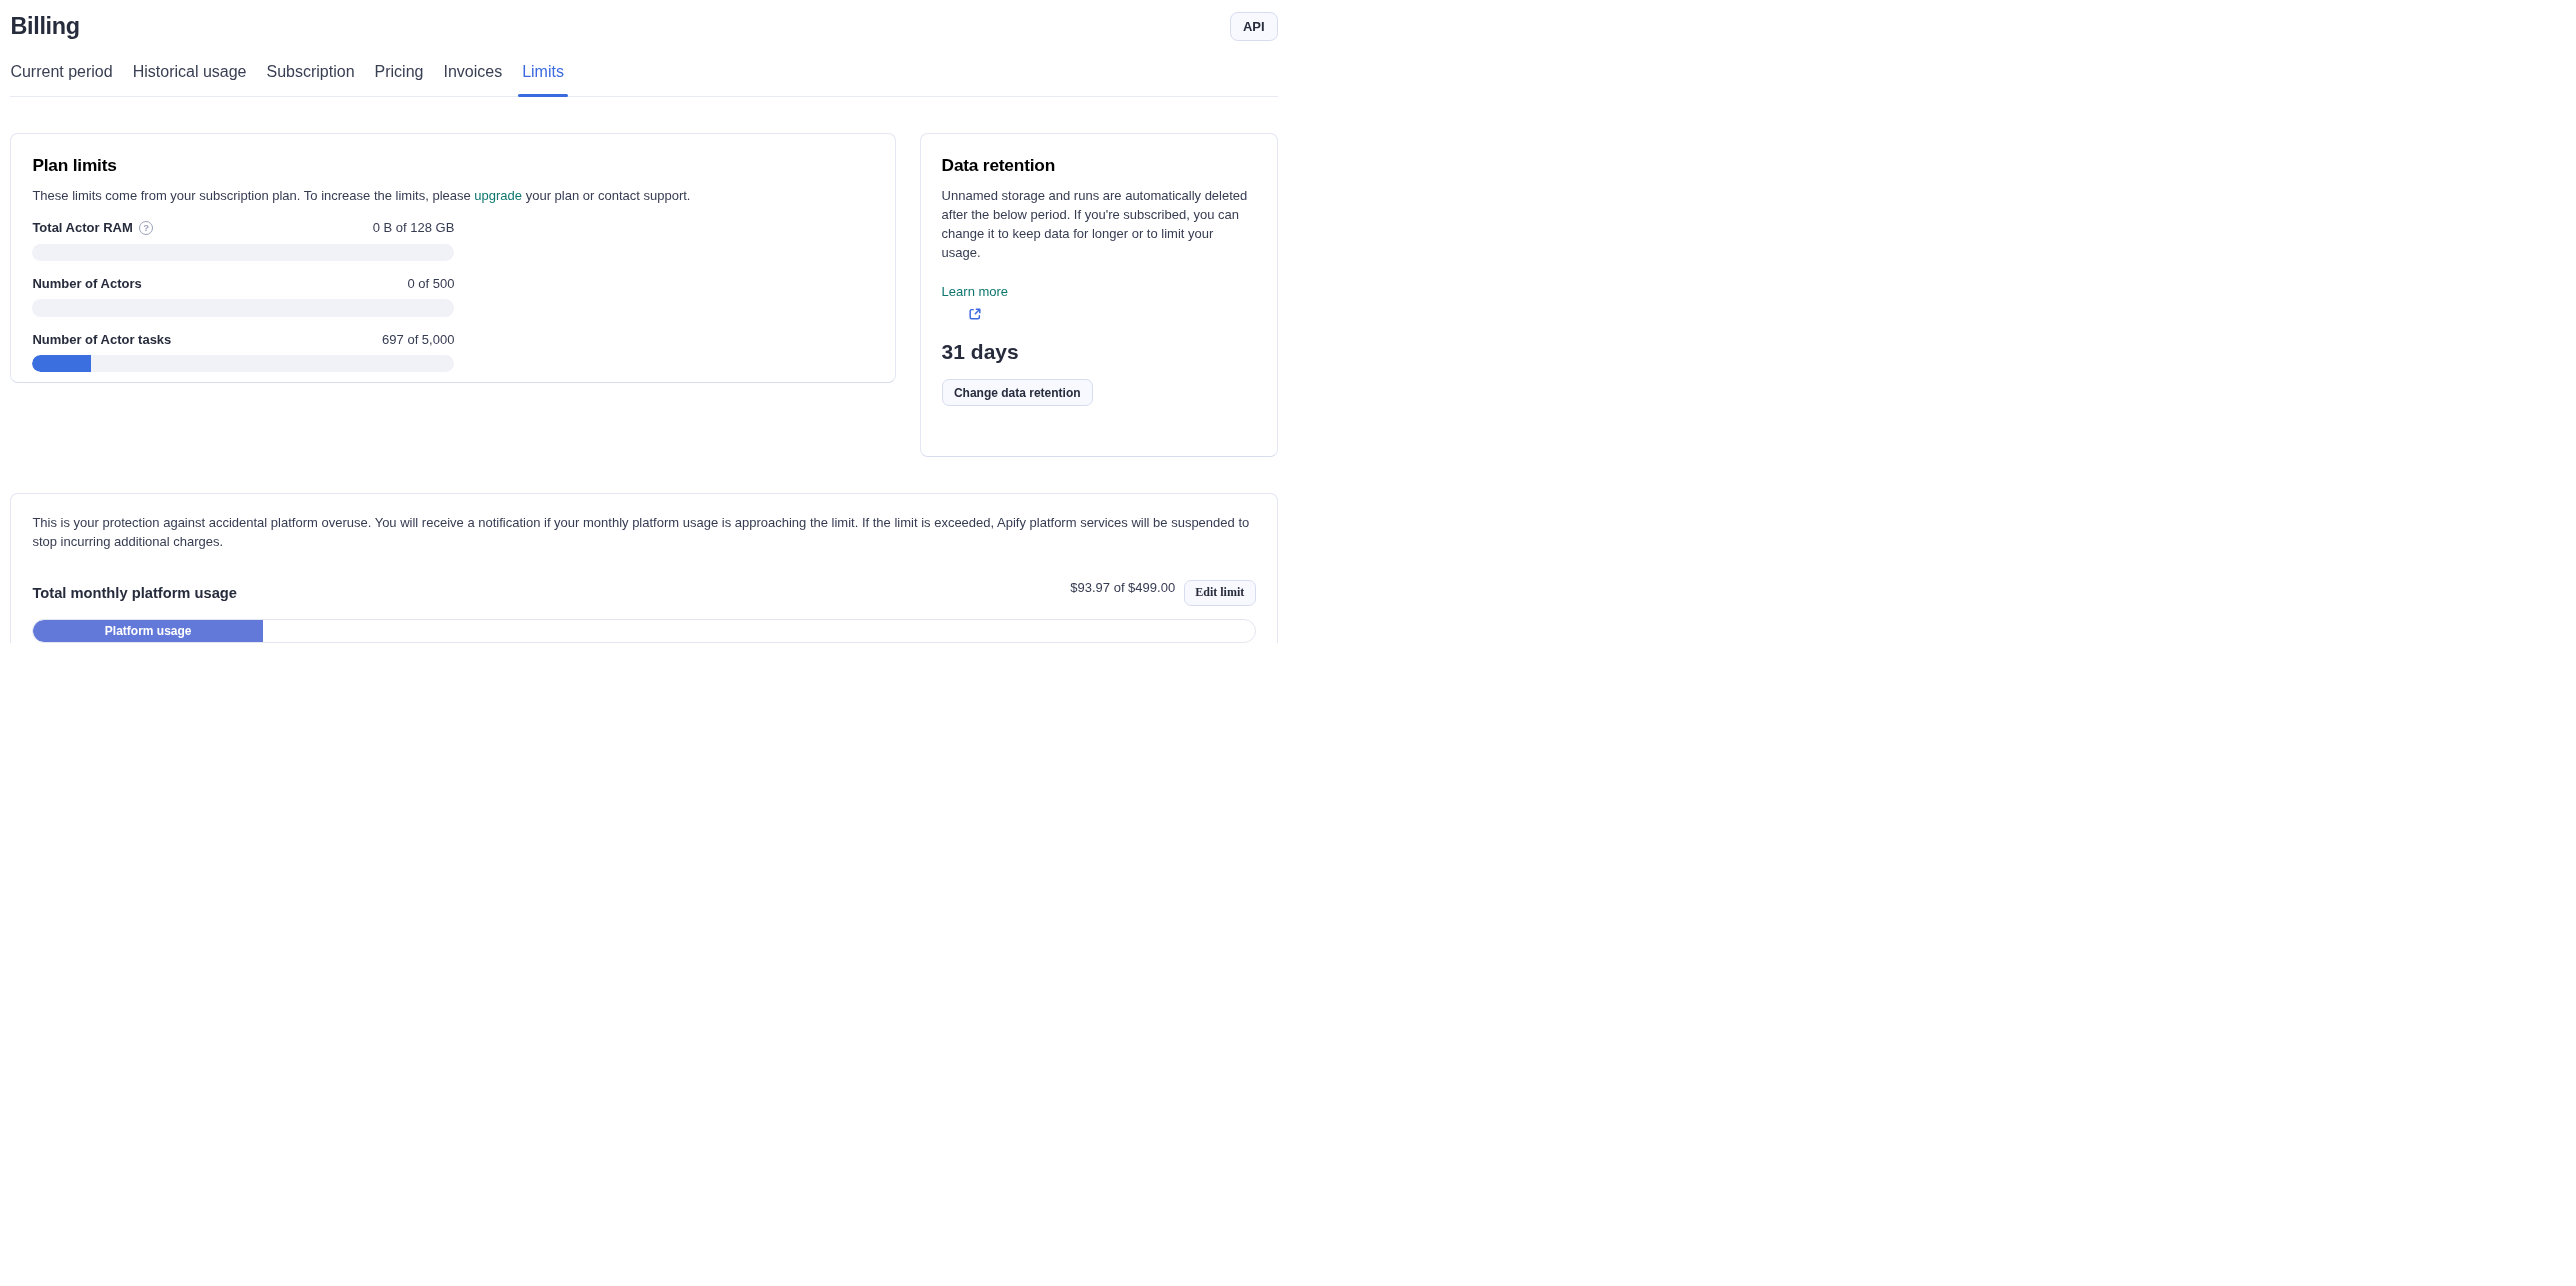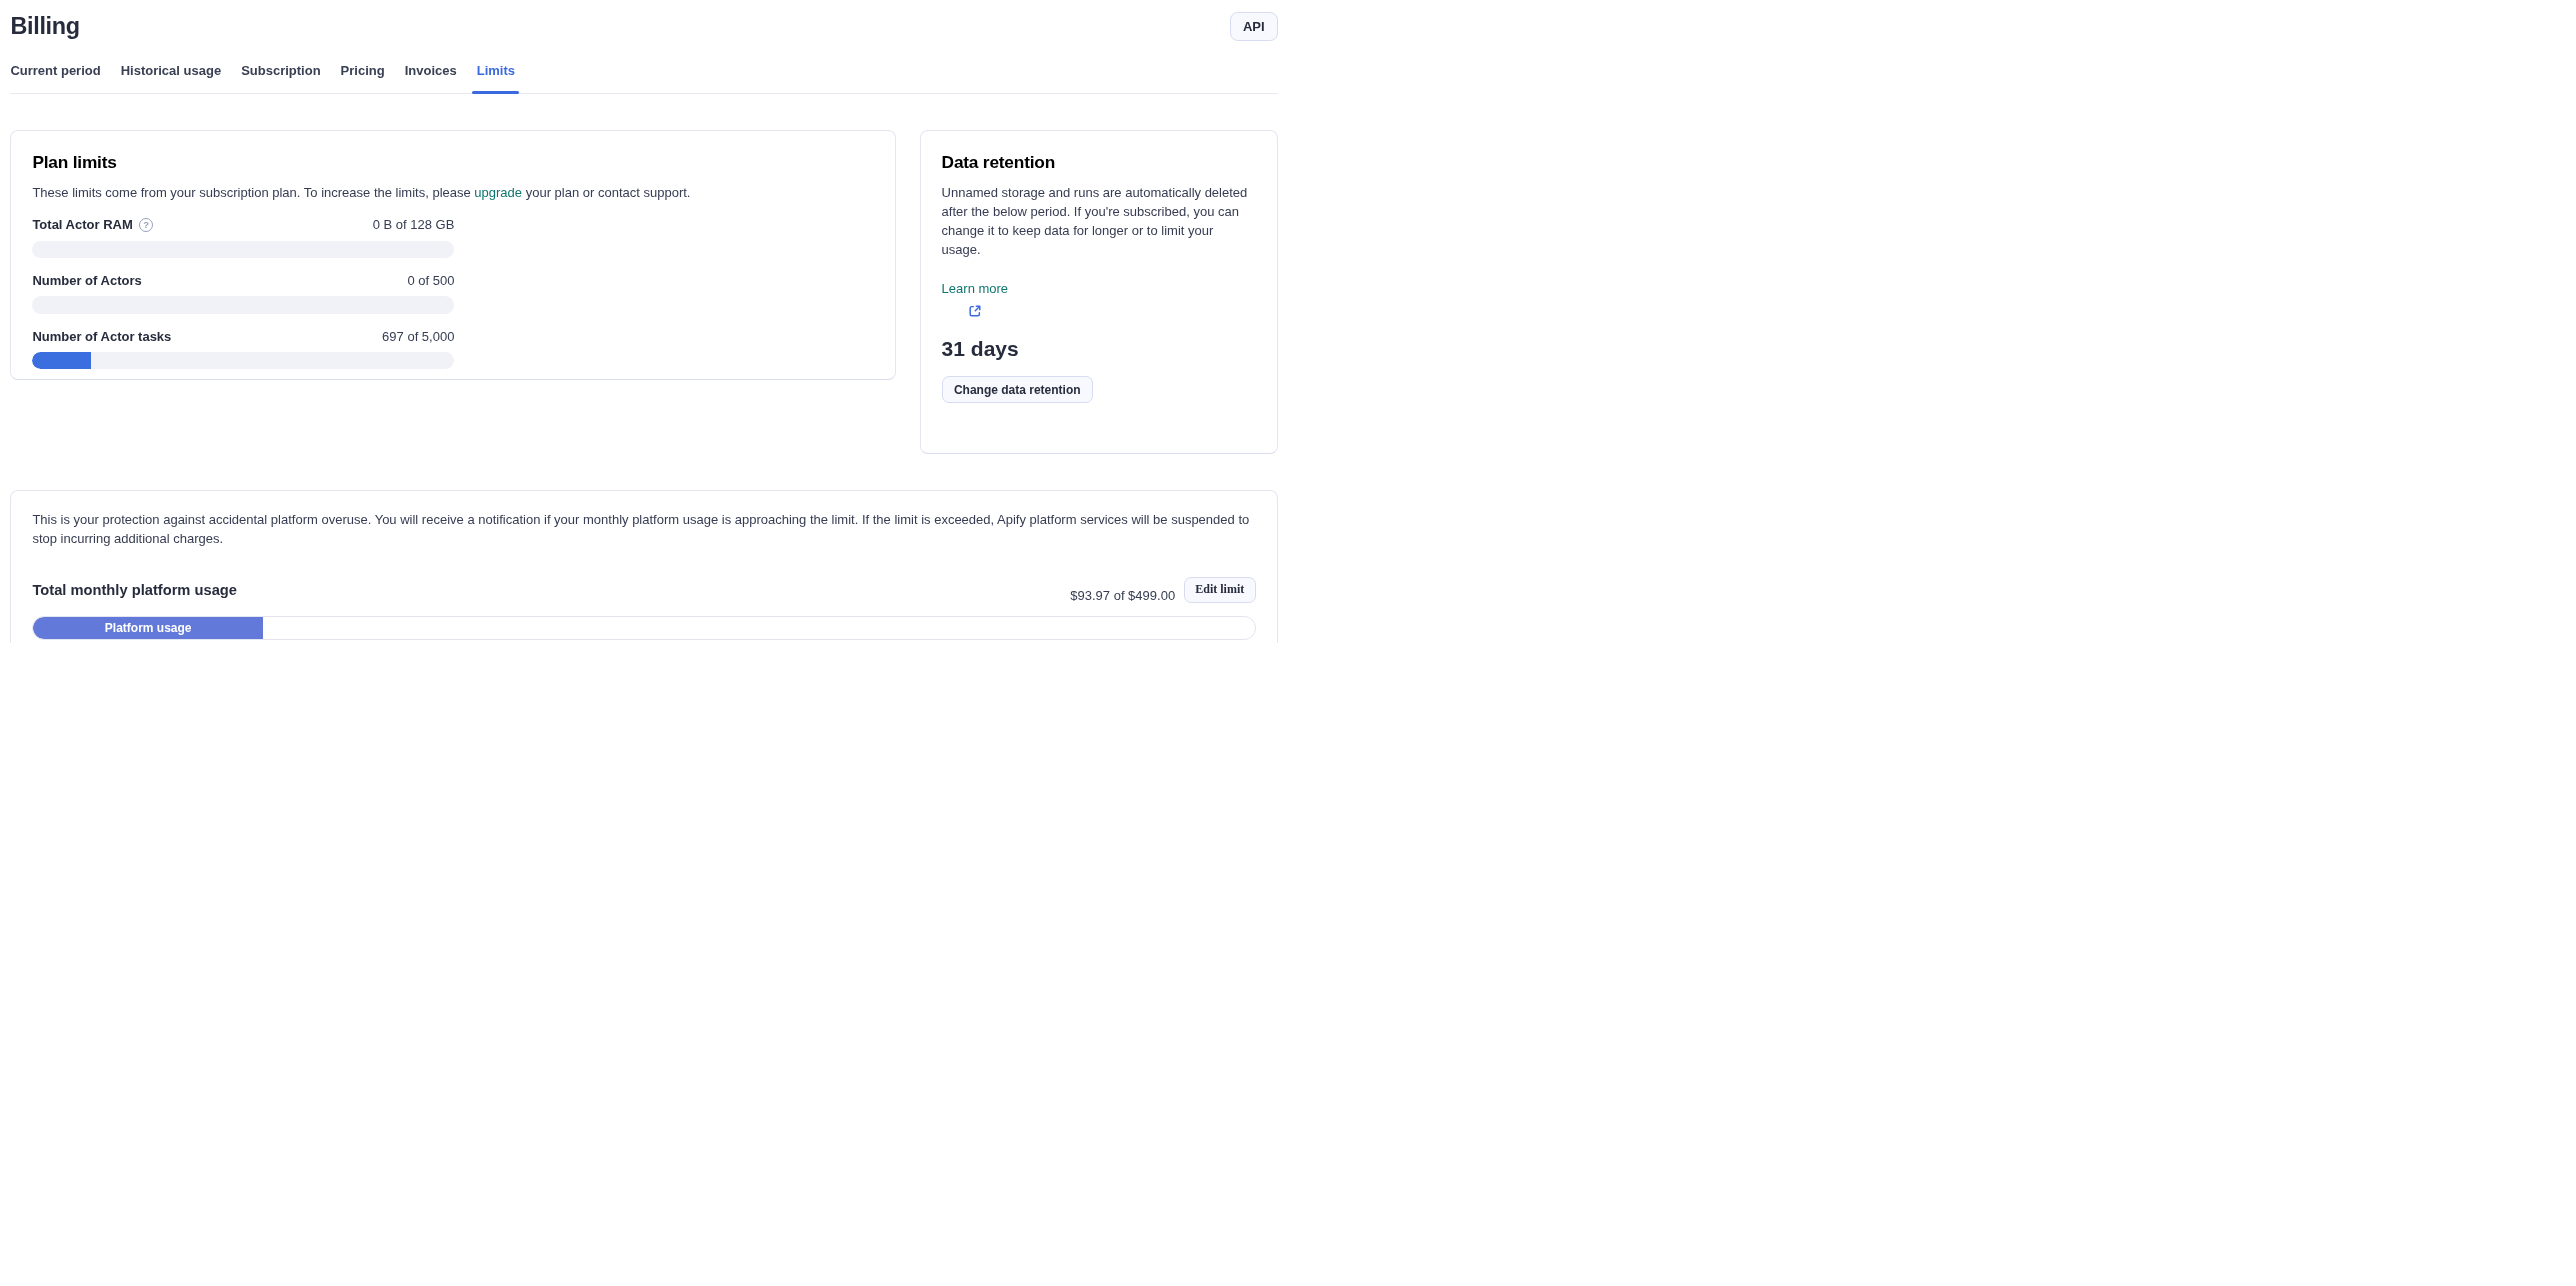--- a/index.html
+++ b/index.html
@@ -31,21 +31,21 @@
 
   
   .tabs {
     margin-top: 17.3px;
     display: flex; gap: 20px;
     border-bottom: 0.9px solid #e8eaf3;
   }
   .tab {
     position: relative;
     padding: 5.2px 0 14.7px;
-    font-size: 13px; font-weight: 700; color: #3a4054;
+    font-size: 16px; font-weight: 400; color: #3a4054;
     cursor: pointer; white-space: nowrap;
   }
   .tab.active { color: #3b6ae0; }
   .tab.active::after {
     content: ""; position: absolute; left: -4.3px; right: -4.3px; bottom: -0.9px;
     height: 2.6px; background: #3b6ae0; border-radius: 1.7px;
   }
 
   
   .cards-row { display: flex; gap: 24px; margin-top: 36px; align-items: stretch; }
@@ -100,21 +100,21 @@
     font-family: inherit; font-size: 12px; font-weight: 600; cursor: pointer;
   }
 
   
   .card-custom { margin-top: 36px; height: 216px; }
   .usage-row {
     display: flex; justify-content: space-between; align-items: center;
     margin-top: 29px;
   }
   .usage-label { font-size: 14.7px; font-weight: 700; color: #272c3d; }
-  .usage-right { display: flex; align-items: flex-end; gap: 8.7px; }
+  .usage-right { display: flex; align-items: flex-start; gap: 8.7px; }
   .usage-value { font-size: 13px; color: #363c52; }
   .edit-button {
     height: 26px; padding: 0 10.4px;
     border: 0.9px solid #d7dcf0; border-radius: 7px;
     background: #f8f9fe; color: #272c3d;
     font-family: Liberation Serif, serif; font-size: 12px; font-weight: 600; cursor: pointer;
   }
   .usage-track {
     margin-top: 13px; height: 24px;
     border: 0.9px solid #e3e6f0; border-radius: 12px;

